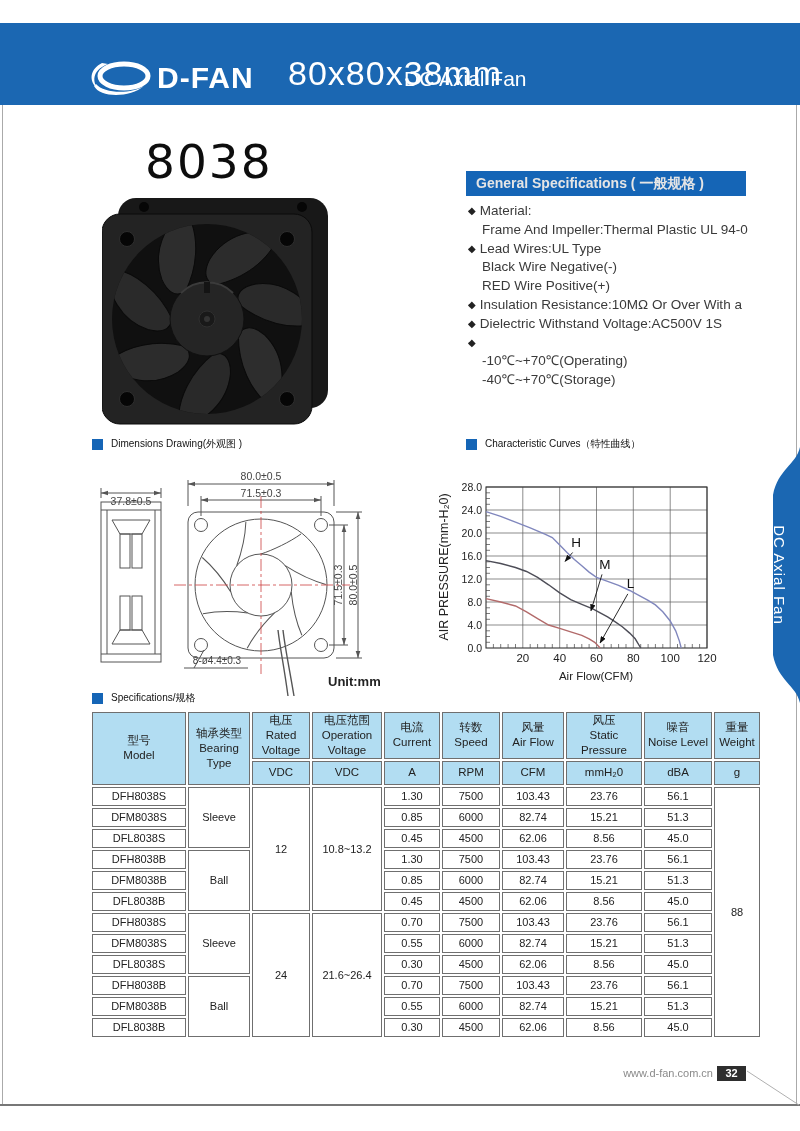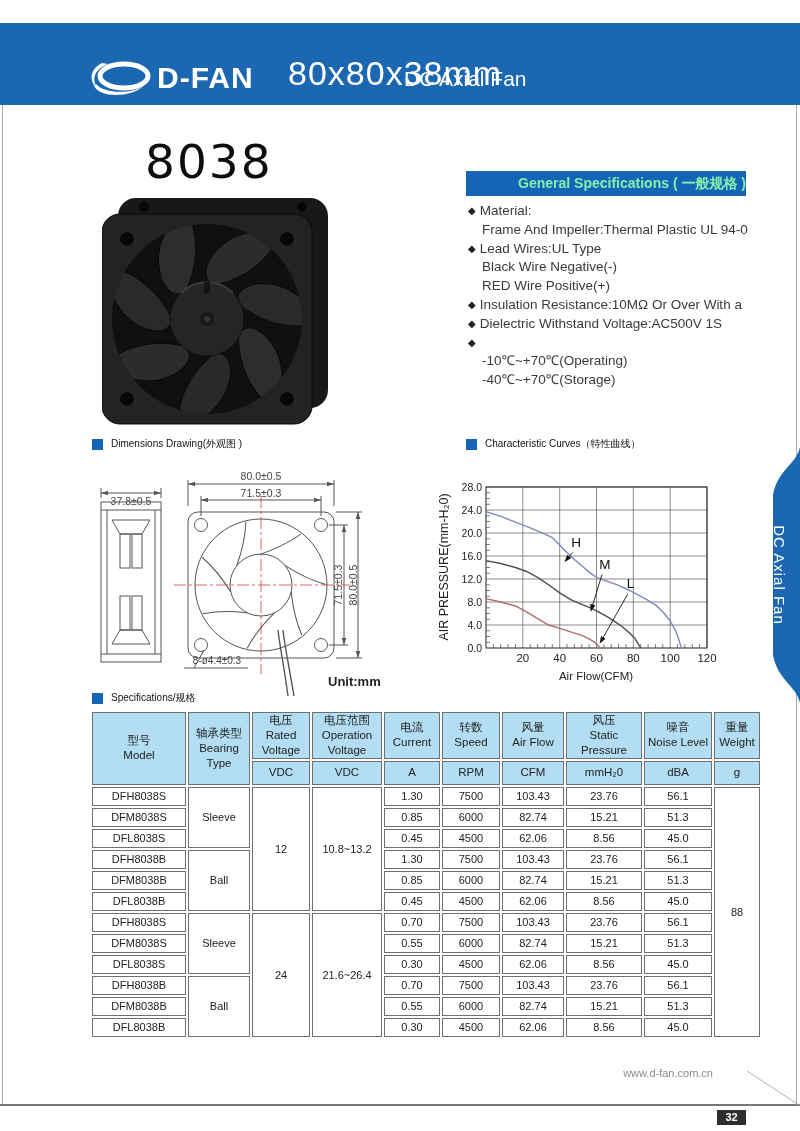--- a/index.html
+++ b/index.html
@@ -16,22 +16,22 @@
   .header-bar{left:0;top:23px;width:800px;height:82px;background:#1b67b2;}
   .logo{left:88px;top:56px;display:flex;align-items:center;gap:5px;}
   .brand{color:#fff;font-size:30px;font-weight:bold;letter-spacing:1px;}
   .size-title{left:288px;top:54px;color:#fff;font-size:34px;letter-spacing:1px;}
   .subtitle{left:404px;top:67px;color:#fff;font-size:21px;}
 
   .model-big{left:145px;top:134px;width:130px;text-align:left;font-size:47px;
              letter-spacing:2px;color:#0d0d0d;font-family:"DejaVu Sans",sans-serif;}
 
   
-  .gs-bar{left:466px;top:171px;width:280px;height:25px;background:#1565b6;color:#86efac;
-          font-size:14px;font-weight:bold;line-height:25px;padding-left:10px;box-sizing:border-box;text-align:right;}
+  .gs-bar{left:466px;top:171px;width:280px;height:25px;background:#1565b6;color:#e5e5e5;
+          font-size:14px;font-weight:bold;line-height:25px;padding-left:10px;box-sizing:border-box;}
   .gs-list{left:468px;top:202px;width:300px;}
   .spec-line{display:flex;align-items:flex-start;font-size:13.5px;color:#3a3a3a;line-height:18.8px;}
   .spec-line .diamond{font-size:10px;line-height:18.8px;margin-right:4px;color:#222;}
   .spec-line.cont{padding-left:14px;}
 
   
   .sec-title{display:flex;align-items:center;gap:8px;font-size:10px;color:#111;}
   .sq{width:11px;height:11px;background:#1565b6;flex:0 0 auto;}
 
   
@@ -44,21 +44,21 @@
   .spec-table th,.spec-table td{border:1px solid #6f6f6f;text-align:center;vertical-align:middle;padding:0;}
   .spec-table th{background:#b2ddf2;font-weight:normal;font-size:11.5px;line-height:1.3;
                  white-space:pre-line;color:#222;}
   .spec-table thead tr:first-child th{height:44px;}
   .spec-table thead tr:last-child th{height:22px;margin-left:20px;}
   .spec-table td{font-size:11px;height:17px;color:#222;background:#fff;}
 
   
   .website{left:560px;top:1067px;width:153px;text-align:right;font-size:11px;color:#8a8a8a;}
   .pagebox{left:717px;top:1066px;width:29px;height:15px;background:#2e2e2e;color:#fff;
-           font-size:11px;font-weight:bold;text-align:center;line-height:15px;margin-top:44px;}
+           font-size:11px;font-weight:bold;text-align:center;line-height:15px;}
 
   
   .tab-text{position:absolute;left:779px;top:575px;transform:translate(-50%,-50%) rotate(90deg);
             color:#fff;font-size:15px;letter-spacing:1px;white-space:nowrap;}
 
   
   .grid{stroke:#5a5a5a;stroke-width:0.7;}
   .axis{stroke:#333;fill:none;stroke-width:1.1;}
   .tick{font-size:10.5px;fill:#222;}
   .xtick{font-size:11.5px;fill:#222;}

